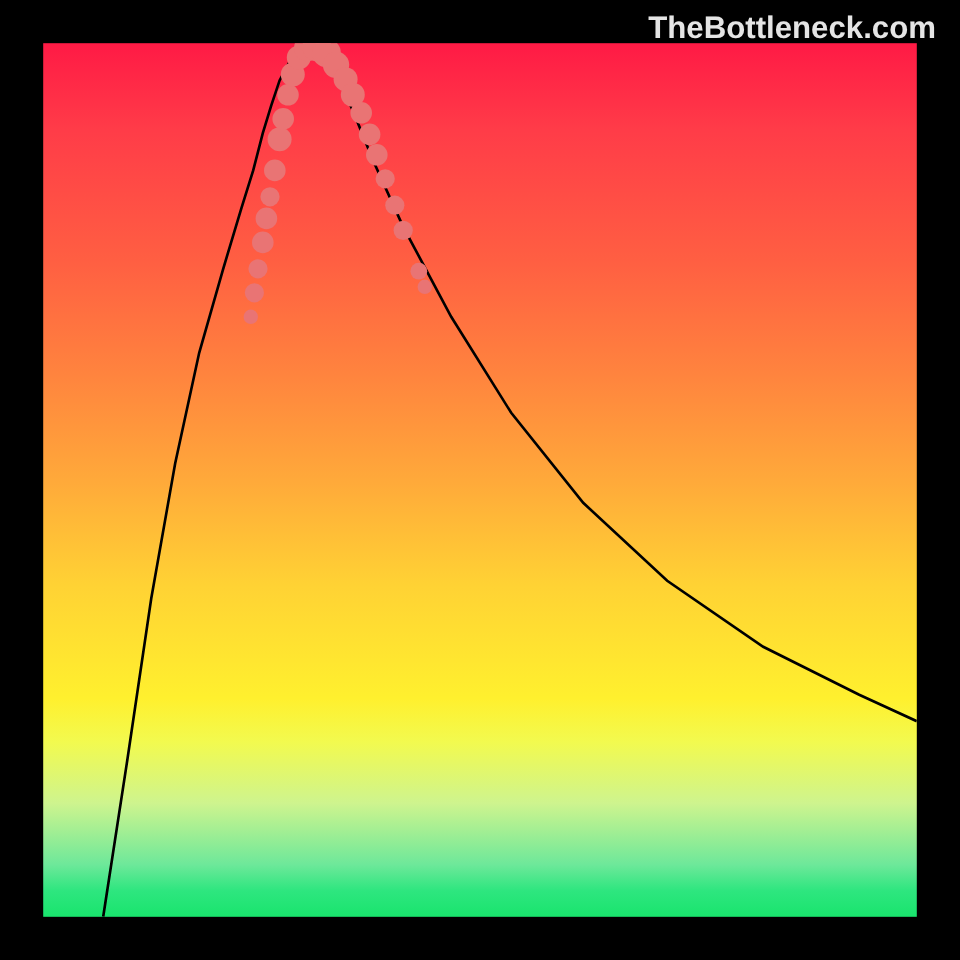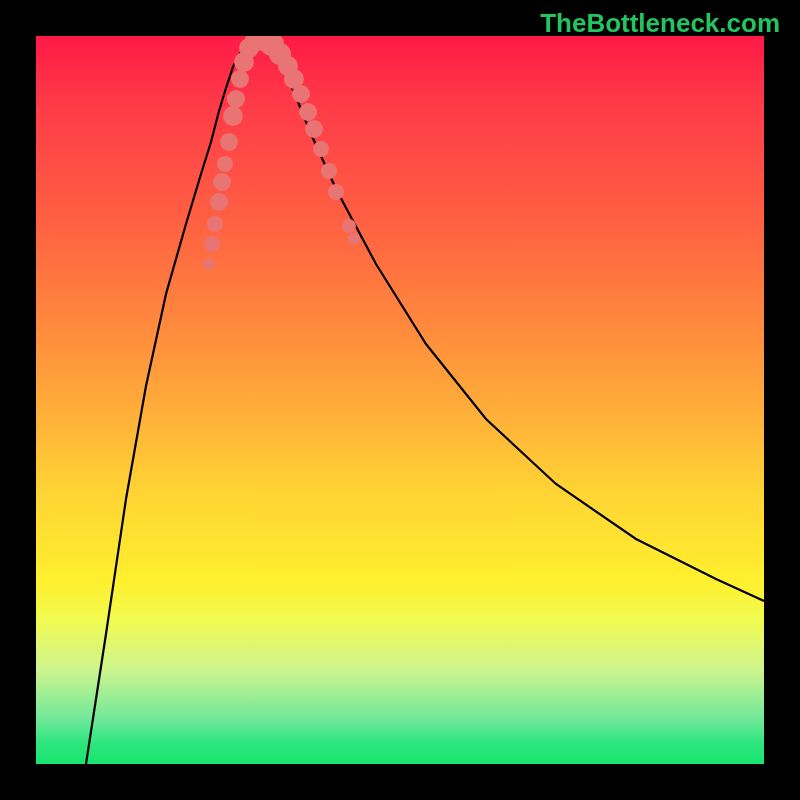--- a/index.html
+++ b/index.html
@@ -14,21 +14,21 @@
       overflow: hidden;
       position: relative;
     }
     .watermark {
       position: absolute;
       top: 8px;
       right: 20px;
       font-family: Arial, sans-serif;
       font-size: 26px;
       font-weight: bold;
-      color: #22c55e;
+      color: #e5e5e5;
       z-index: 10;
     }
     .plot-area {
       position: absolute;
       top: 36px;
       left: 36px;
       width: 728px;
       height: 728px;
       background: linear-gradient(to bottom,
         #ff1a45 0%,

